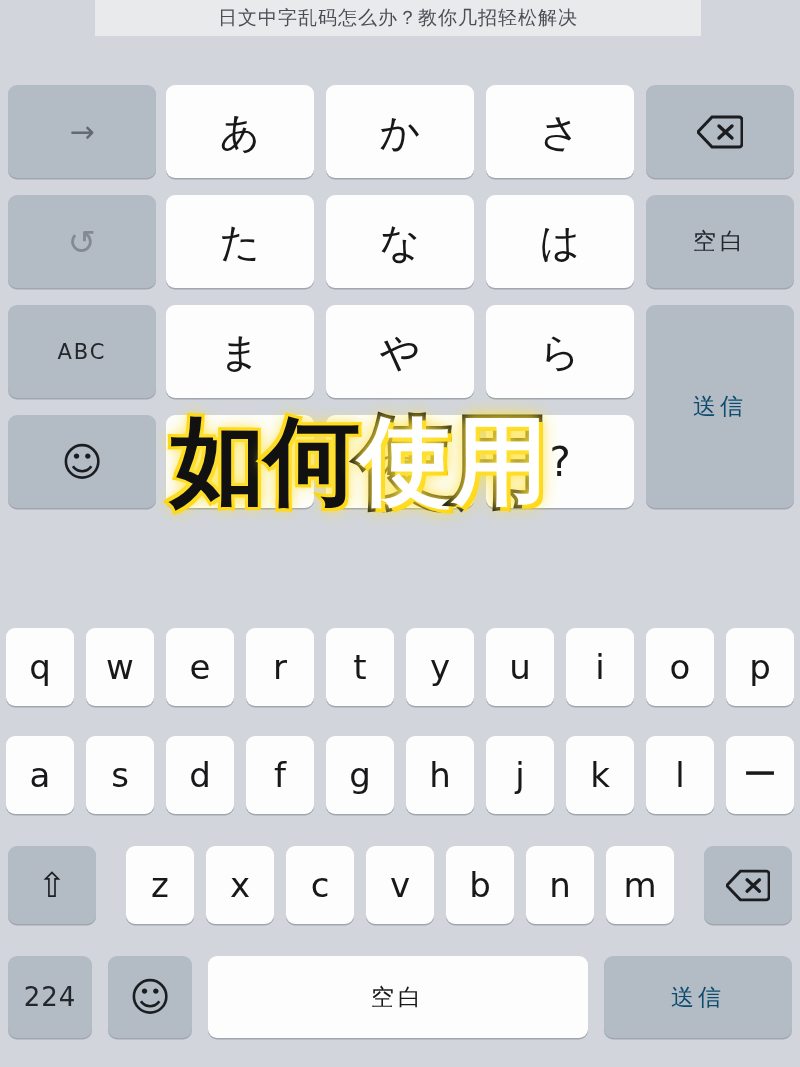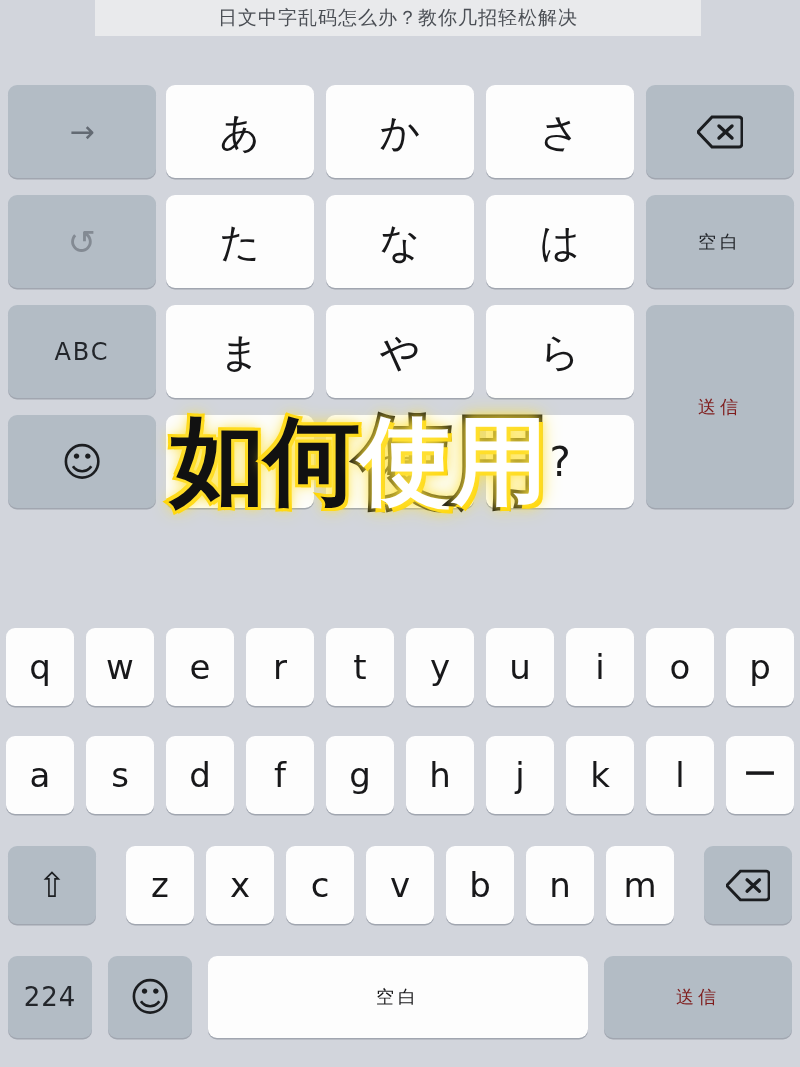--- a/index.html
+++ b/index.html
@@ -49,31 +49,31 @@
   }
   .key.white {
     background: #fdfdfd;
     color: #18181a;
   }
   .key.gray {
     background: #b3bcc5;
     color: #23262b;
   }
   .key.disabled {
-    color: #7f1d1d;
+    color: #0c4a6e;
   }
 
   
   #kana-pad .kana-label {
     font-size: 40px;
     font-family: "DejaVu Sans", sans-serif;
     line-height: 1;
   }
   #kana-pad .func-label {
-    font-size: 24px;
+    font-size: 21px;
     letter-spacing: 2px;
   }
   .glyph-arrow-right {
     font-size: 30px;
     line-height: 1;
     color: #636a73;
   }
   .glyph-undo {
     font-size: 34px;
     line-height: 1;
@@ -133,21 +133,21 @@
       0 0 12px #ffe23a, 0 0 20px #ffe23a,
       4px 4px 0 #ffd400;
   }
 
   
   .qkey {
     font-size: 34px;
     font-family: "DejaVu Sans", sans-serif;
   }
   .bottom-label-cn {
-    font-size: 18px;
+    font-size: 23px;
     letter-spacing: 4px;
   }
   .num-label { font-size: 26px; letter-spacing: 1px; }
 </style>
 </head>
 <body>
 
 <div id="header-band">
   <div id="header-title">日文中字乱码怎么办？教你几招轻松解决</div>
 </div>

